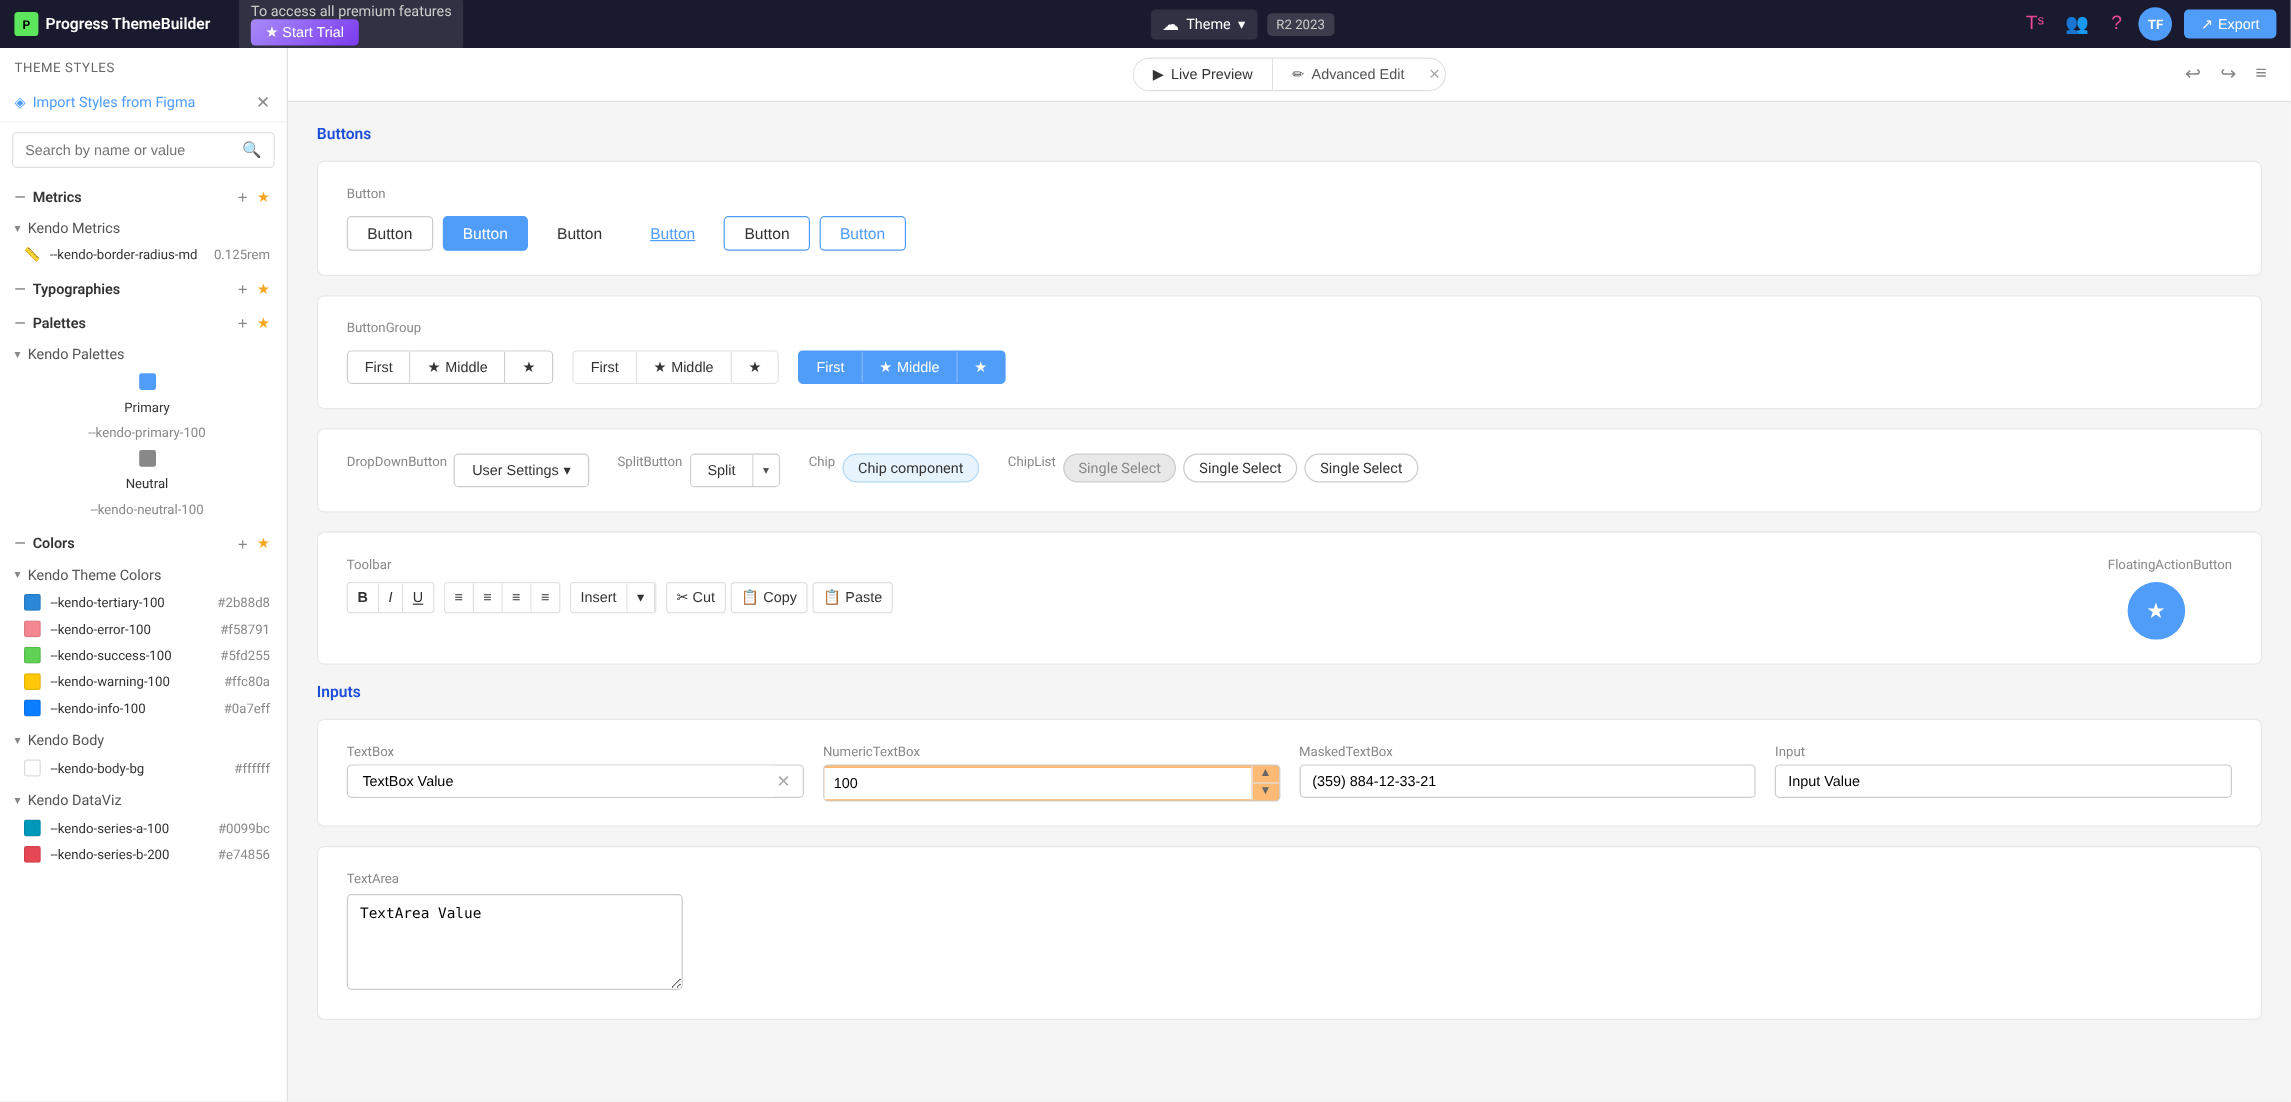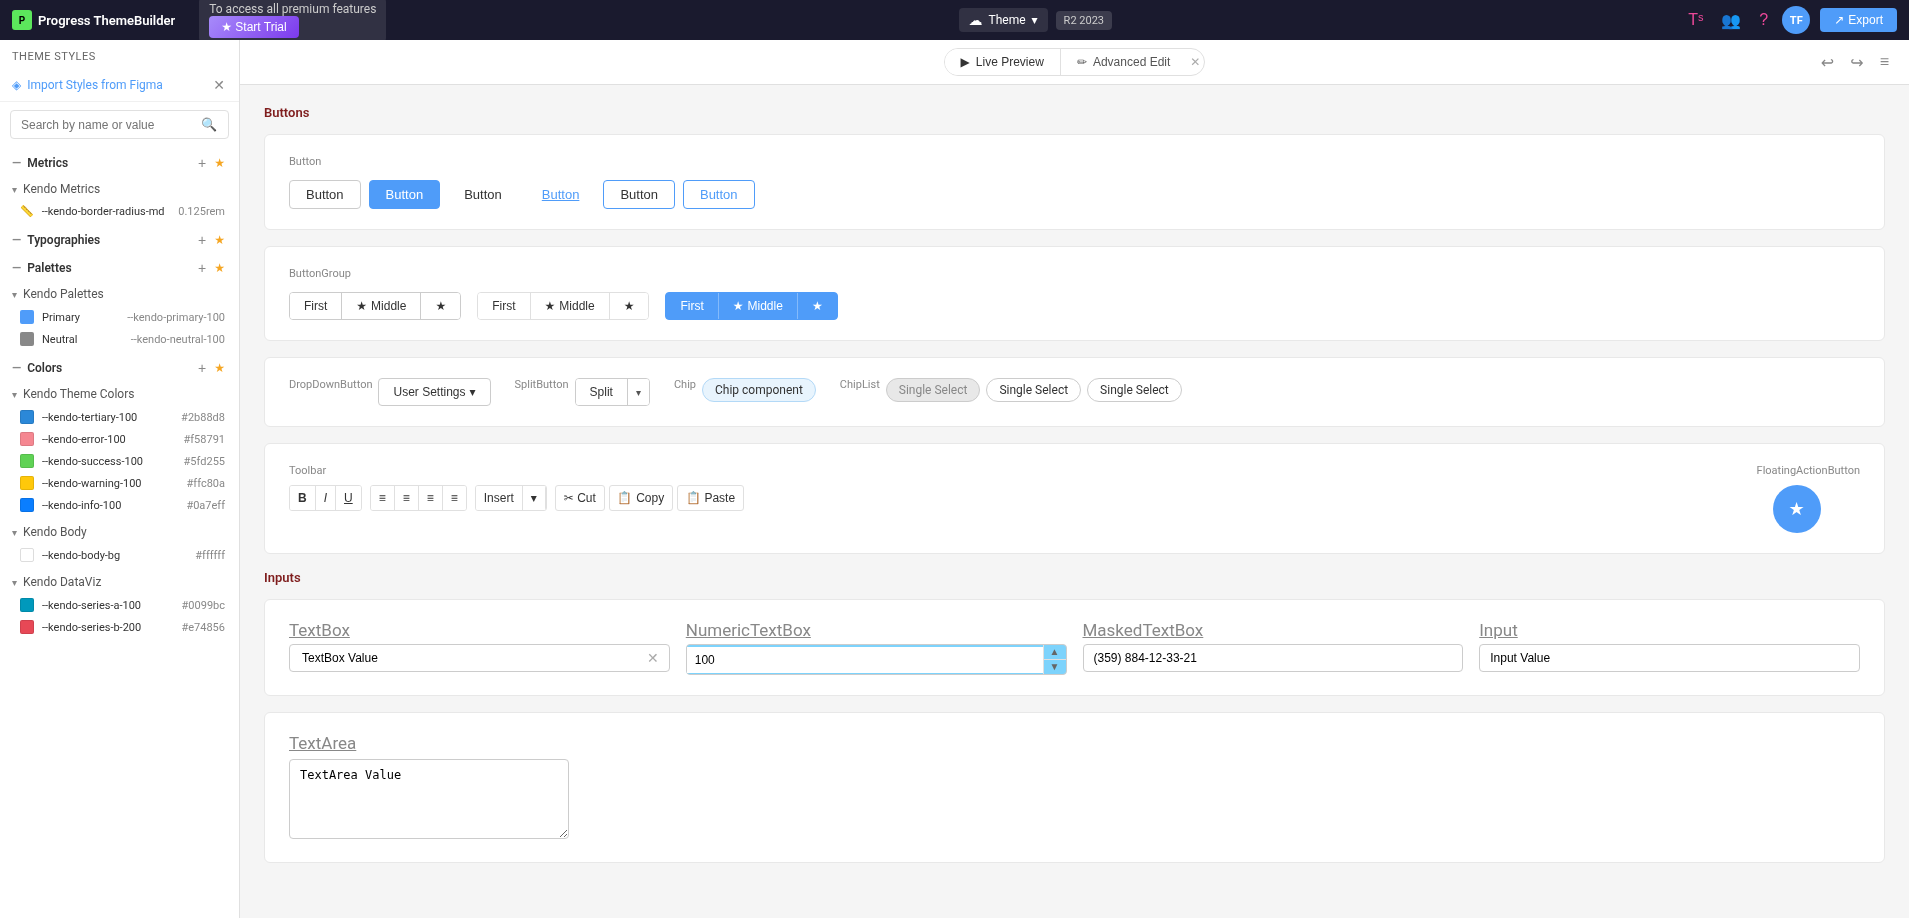--- a/index.html
+++ b/index.html
@@ -43,38 +43,38 @@
 
     .color-item { display: flex; align-items: center; gap: 8px; padding: 4px 14px 4px 20px; }
     .color-swatch { width: 14px; height: 14px; border-radius: 2px; border: 1px solid rgba(0,0,0,0.1); flex-shrink: 0; }
     .color-name { font-size: 11px; color: #333; flex: 1; }
     .color-value { font-size: 11px; color: #888; }
 
     .metric-item { display: flex; align-items: center; gap: 8px; padding: 4px 14px 4px 20px; }
     .metric-name { font-size: 11px; color: #333; flex: 1; }
     .metric-value { font-size: 11px; color: #888; }
 
-    .palette-item { display: flex; align-items: center; gap: 8px; padding: 4px 14px 4px 20px; }
+    .palette-item { display: flex; align-items: center; gap: 8px; padding: 4px 14px 4px 20px; flex-direction: column; }
     .palette-swatch { width: 14px; height: 14px; border-radius: 2px; flex-shrink: 0; }
 
     
     .content-area { flex: 1; overflow: auto; background: #f5f5f5; }
     .content-toolbar { background: #fff; border-bottom: 1px solid #e0e0e0; display: flex; align-items: center; justify-content: center; gap: 0; padding: 8px; position: sticky; top: 0; z-index: 10; }
     .preview-toggle { display: flex; border-radius: 20px; overflow: hidden; border: 1px solid #e0e0e0; }
     .preview-btn { display: flex; align-items: center; gap: 6px; padding: 6px 16px; font-size: 12px; cursor: pointer; border: none; background: #fff; color: #555; }
     .preview-btn.active { background: #fff; color: #333; font-weight: 500; }
     .preview-divider { width: 1px; background: #e0e0e0; }
     .advanced-edit-btn { display: flex; align-items: center; gap: 6px; padding: 6px 16px; font-size: 12px; cursor: pointer; border: none; background: #fff; color: #555; }
     .close-tab-btn { background: none; border: none; color: #aaa; cursor: pointer; font-size: 12px; padding: 0 4px; }
 
     .toolbar-actions { position: absolute; right: 16px; display: flex; gap: 8px; }
     .toolbar-action-btn { background: none; border: none; color: #888; cursor: pointer; font-size: 16px; padding: 4px; }
 
     .content-scroll { padding: 20px 24px; }
-    .section-label { font-size: 13px; font-weight: 600; color: #7f1d1d; margin-bottom: 14px; }
+    .section-label { font-size: 13px; font-weight: 600; color: #1d4ed8; margin-bottom: 14px; }
 
     .preview-card { background: #fff; border-radius: 6px; padding: 20px 24px; margin-bottom: 16px; border: 1px solid #e8e8e8; }
     .preview-section-title { font-size: 11px; color: #888; margin-bottom: 12px; }
 
     
     .buttons-row { display: flex; align-items: center; gap: 8px; flex-wrap: wrap; }
     .btn-default { background: #fff; border: 1px solid #ccc; border-radius: 4px; padding: 6px 16px; font-size: 13px; cursor: pointer; color: #333; }
     .btn-primary { background: #4f9cf9; border: 1px solid #4f9cf9; border-radius: 4px; padding: 6px 16px; font-size: 13px; cursor: pointer; color: #fff; }
     .btn-flat { background: transparent; border: none; border-radius: 4px; padding: 6px 16px; font-size: 13px; cursor: pointer; color: #333; }
     .btn-link { background: transparent; border: none; border-radius: 4px; padding: 6px 16px; font-size: 13px; cursor: pointer; color: #4f9cf9; text-decoration: underline; }
@@ -105,25 +105,25 @@
     .tb-btn-group { display: inline-flex; border: 1px solid #e0e0e0; border-radius: 3px; overflow: hidden; margin-right: 4px; }
     .tb-btn-group .tb-btn { border: none; border-right: 1px solid #e0e0e0; border-radius: 0; }
     .tb-btn-group .tb-btn:last-child { border-right: none; }
     .tb-insert { display: inline-flex; border: 1px solid #e0e0e0; border-radius: 3px; overflow: hidden; margin-right: 4px; }
     .tb-insert .tb-btn { border: none; border-right: 1px solid #e0e0e0; border-radius: 0; }
     .fab { width: 48px; height: 48px; border-radius: 50%; background: #4f9cf9; color: #fff; display: flex; align-items: center; justify-content: center; font-size: 18px; cursor: pointer; border: none; margin-left: 16px; }
 
     
     .inputs-row { display: flex; gap: 16px; flex-wrap: wrap; }
     .input-group { display: flex; flex-direction: column; gap: 4px; flex: 1; min-width: 160px; }
-    .input-label { font-size: 17px; color: #888; text-decoration: underline; }
+    .input-label { font-size: 11px; color: #888; }
     .textbox-wrapper { display: flex; align-items: center; border: 1px solid #ccc; border-radius: 4px; background: #fff; padding: 0 8px; }
     .textbox-wrapper input { border: none; outline: none; flex: 1; padding: 6px 4px; font-size: 12px; }
     .clear-btn { background: none; border: none; color: #aaa; cursor: pointer; font-size: 14px; padding: 2px; }
-    .number-wrapper { display: flex; align-items: center; border: 1px solid #ccc; border-radius: 4px; background: #7dd3fc; }
+    .number-wrapper { display: flex; align-items: center; border: 1px solid #ccc; border-radius: 4px; background: #fdba74; }
     .number-wrapper input { border: none; outline: none; flex: 1; padding: 6px 8px; font-size: 12px; }
     .number-spinners { display: flex; flex-direction: column; border-left: 1px solid #e0e0e0; }
     .spin-btn { background: none; border: none; cursor: pointer; padding: 2px 6px; font-size: 10px; color: #666; line-height: 1; }
     .spin-btn:first-child { border-bottom: 1px solid #e0e0e0; }
     .plain-input { border: 1px solid #ccc; border-radius: 4px; padding: 6px 10px; font-size: 12px; width: 100%; background: #fff; outline: none; }
     .minus-icon { color: #888; font-size: 12px; }
   </style>
 </head>
 <body>
 

